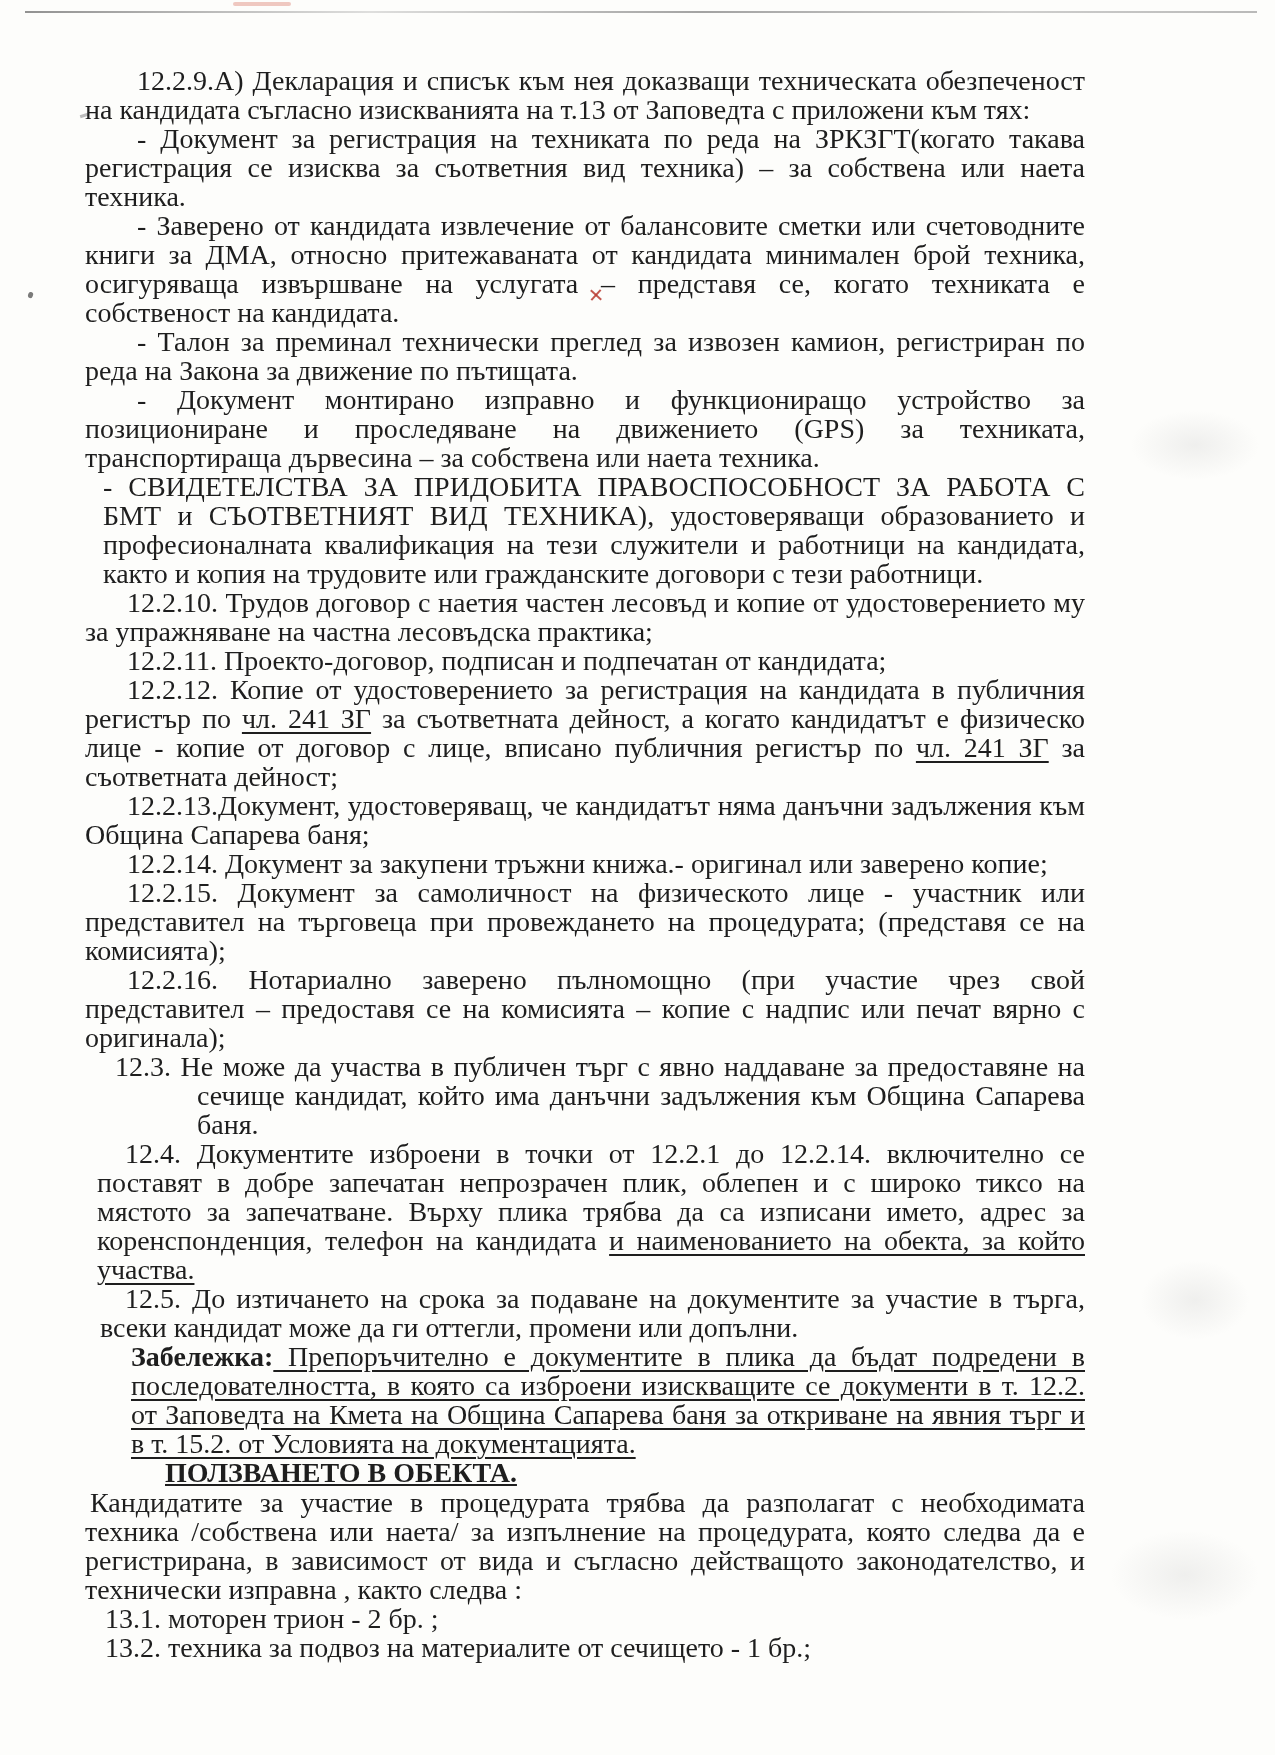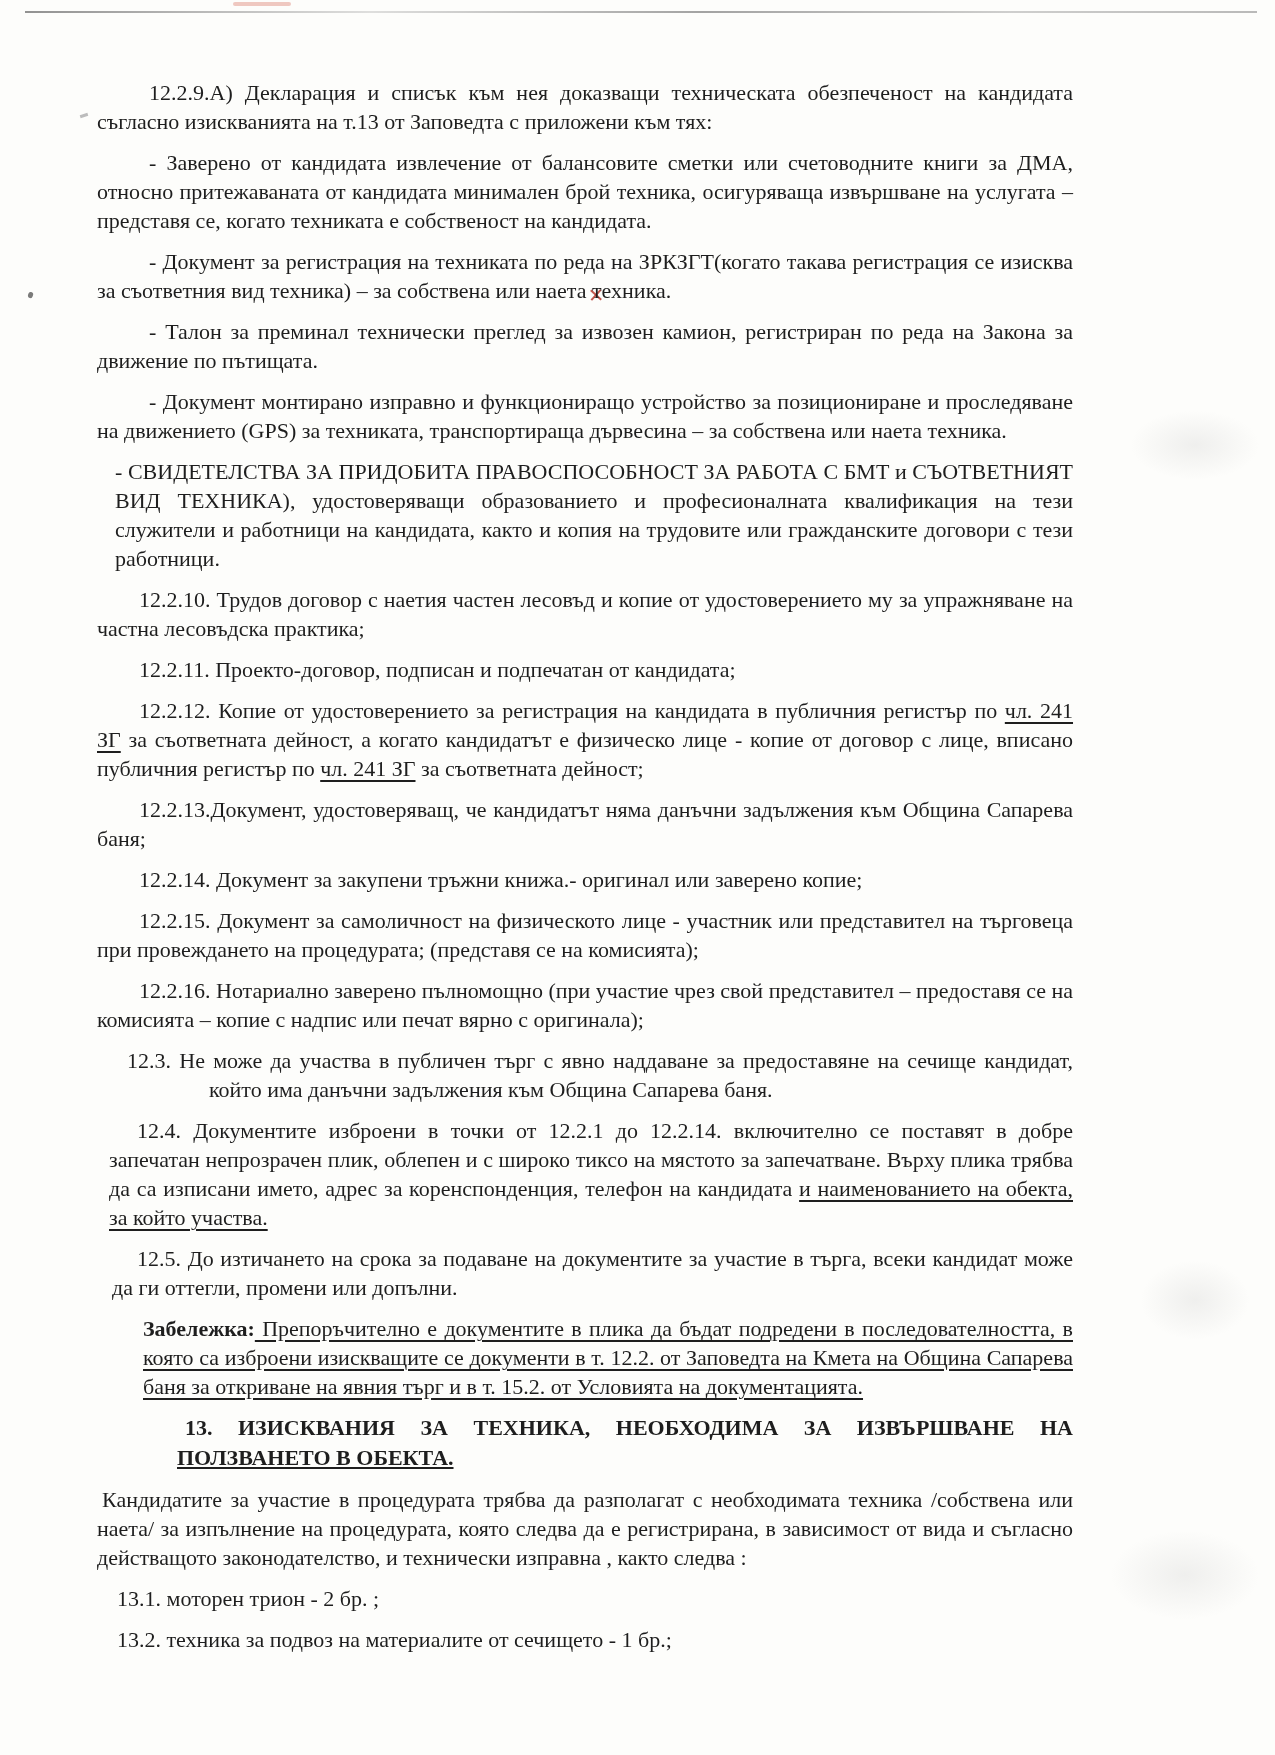--- a/index.html
+++ b/index.html
@@ -2,21 +2,21 @@
 <html><head>
 <meta charset="utf-8">
 <style>
   html,body { margin:0; padding:0; background:#ffffff; }
   .page {
     position:relative; width:1275px; height:1755px;
     background:#fdfdfb; overflow:hidden;
     font-family:"Liberation Serif", serif; color:#1e1e1e;
   }
   .content { position:absolute; left:85px; top:66px; width:1000px; }
-  .content p { margin:12px; font-size:22px; line-height:29px; text-align:justify; }
+  .content p { margin:0; font-size:28px; line-height:29px; text-align:justify; }
   .ind-lg { text-indent:52px; }
   .ind-md { text-indent:42px; }
   .caps-block { padding-left:18px; line-height:36px; }
   .p123 { padding-left:112px; text-indent:-82px; }
   .p124 { padding-left:12px; text-indent:28px; }
   .p125 { padding-left:15px; text-indent:25px; }
   .note { margin-top:24px; padding-left:46px; }
   .note b { font-weight:bold; }
   .u { text-decoration:underline; text-underline-offset:4px; text-decoration-thickness:2px; }
   .h13 { margin-top:32px; padding-left:80px; font-weight:bold; line-height:30px !important; }
@@ -59,40 +59,39 @@
   <div class="speck1"></div>
   <div class="speck2"></div>
   <div class="redmark"></div>
   <div class="blob blob1"></div>
   <div class="blob blob2"></div>
   <div class="blob blob3"></div>
 
   <div class="content">
 
     <p class="ind-lg">12.2.9.А) Декларация и списък към нея доказващи техническата обезпеченост на кандидата съгласно изискванията на т.13 от Заповедта с приложени към тях:</p>
+    <p class="ind-lg">- Документ за регистрация на техниката по реда на ЗРКЗГТ(когато такава регистрация се изисква за съответния вид техника) – за собствена или наета техника.</p>
     <p class="ind-lg">- Заверено от кандидата извлечение от балансовите сметки или счетоводните книги за ДМА, относно притежаваната от кандидата минимален брой техника,  осигуряваща извършване на услугата – представя се, когато техниката е собственост на кандидата.</p>
-    <p class="ind-lg">- Документ за регистрация на техниката по реда на ЗРКЗГТ(когато такава регистрация се изисква за съответния вид техника) – за собствена или наета техника.</p>
     <p class="ind-lg">- Талон за преминал технически преглед за извозен камион, регистриран по реда на Закона за движение по пътищата.</p>
     <p class="ind-lg">- Документ монтирано изправно и функциониращо устройство за позициониране и проследяване на движението  (GPS) за техниката, транспортираща дървесина – за собствена или наета техника.</p>
     <p class="caps-block">- СВИДЕТЕЛСТВА ЗА ПРИДОБИТА ПРАВОСПОСОБНОСТ ЗА РАБОТА С БМТ и СЪОТВЕТНИЯТ ВИД ТЕХНИКА), удостоверяващи образованието и професионалната квалификация на тези служители  и работници на кандидата, както и копия на трудовите или гражданските договори с тези работници.</p>
     <p class="ind-md">12.2.10. Трудов договор с наетия частен лесовъд и копие от удостоверението му за упражняване на частна лесовъдска практика;</p>
     <p class="ind-md">12.2.11. Проекто-договор, подписан и подпечатан от кандидата;</p>
     <p class="ind-md"><span>12.2.12. Копие от удостоверението за регистрация на кандидата в публичния регистър по </span><span class="u">чл. 241 ЗГ</span><span> за съответната дейност, а когато кандидатът е физическо лице - копие от договор с лице, вписано публичния регистър по </span><span class="u">чл. 241 ЗГ</span><span> за съответната дейност;</span></p>
     <p class="ind-md">12.2.13.Документ, удостоверяващ, че кандидатът няма данъчни задължения към Община Сапарева баня;</p>
     <p class="ind-md">12.2.14. Документ за закупени тръжни книжа.- оригинал или заверено копие;</p>
     <p class="ind-md">12.2.15. Документ за самоличност на физическото лице - участник или представител на търговеца при провеждането на  процедурата; (представя се на комисията);</p>
     <p class="ind-md">12.2.16. Нотариално заверено пълномощно (при участие чрез свой представител – предоставя се на комисията – копие с надпис или печат вярно с оригинала);</p>
     <p class="p123">12.3. Не може да участва в публичен търг с явно наддаване за предоставяне на сечище кандидат, който има данъчни задължения към Община Сапарева баня.</p>
     <p class="p124"><span>12.4. Документите изброени в точки от 12.2.1 до 12.2.14. включително се поставят в добре запечатан непрозрачен плик, облепен и с широко тиксо на мястото за запечатване. Върху плика трябва да са изписани името, адрес за коренспонденция, телефон на кандидата </span><span class="u">и наименованието на обекта, за който участва.</span></p>
     <p class="p125">12.5. До изтичането на срока за подаване на документите за участие в търга, всеки кандидат може да ги оттегли, промени или допълни.</p>
 
     <p class="note"><b>Забележка:</b><span class="u"> Препоръчително е документите в плика да бъдат подредени в последователността, в която са изброени изискващите се документи  в т. 12.2. от Заповедта на Кмета на Община Сапарева баня за откриване на явния търг и в т. 15.2. от Условията на документацията.</span></p>
 
     <p class="h13">
-        <span class="l1">13. ИЗИСКВАНИЯ ЗА ТЕХНИКА, НЕОБХОДИМА ЗА ИЗВЪРШВАНЕ НА</span>
         <span class="l2">ПОЛЗВАНЕТО В ОБЕКТА.</span>
       </p>
 
     <p class="intro">Кандидатите за участие в процедурата трябва да разполагат с необходимата техника /собствена или наета/ за изпълнение на процедурата, която следва да е регистрирана, в зависимост от вида и съгласно действащото законодателство, и технически изправна , както следва :</p>
     <p class="item13">13.1. моторен трион - 2 бр. ;</p>
     <p class="item13">13.2.  техника за подвоз на материалите от сечището - 1 бр.;</p>
 
   </div>
 </div>
 

